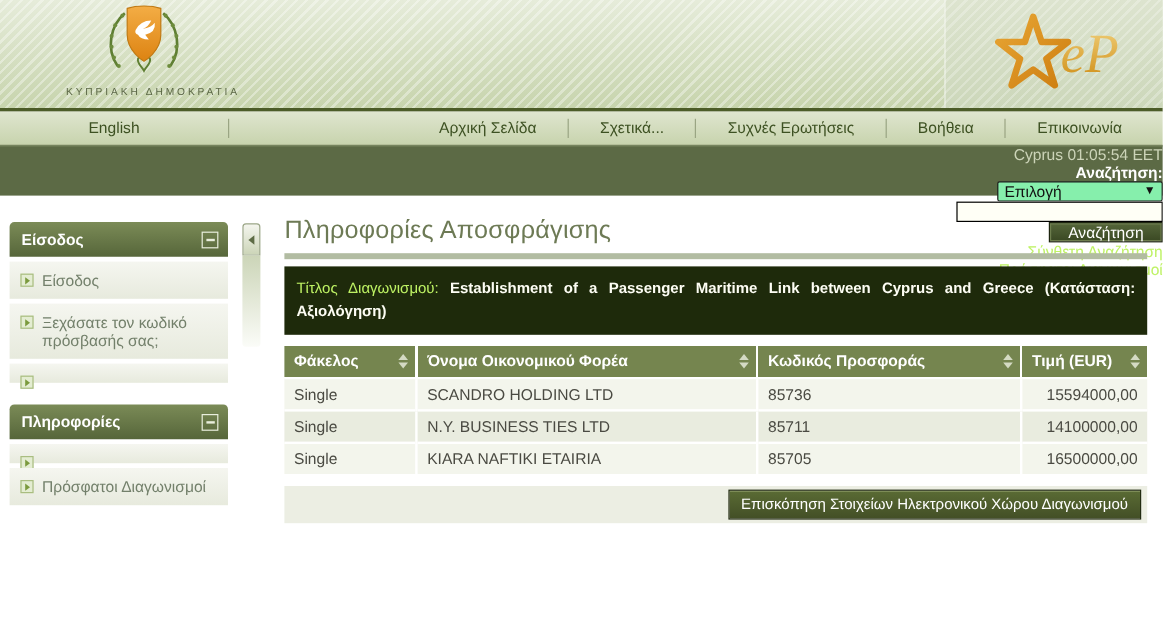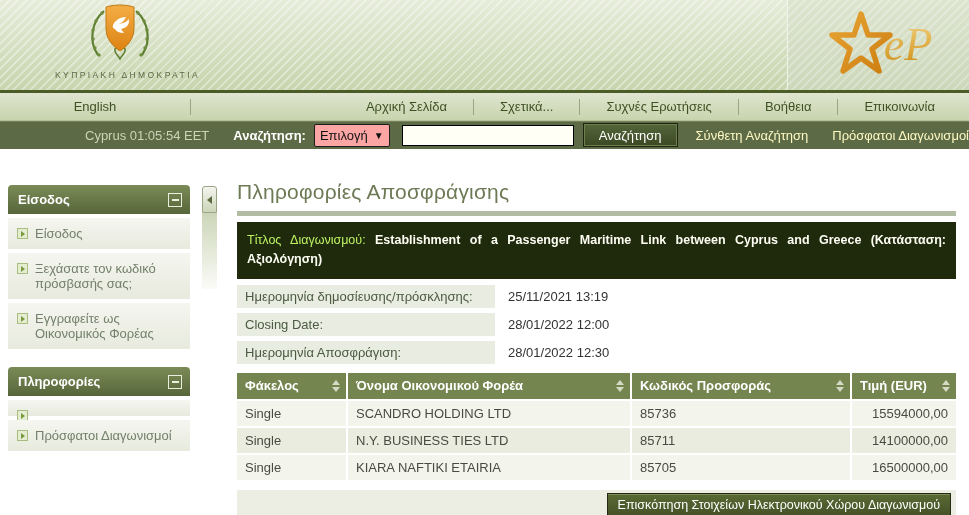--- a/index.html
+++ b/index.html
@@ -43,41 +43,42 @@
     background:linear-gradient(#dfe5cf,#c8d4ae);
     display:flex;align-items:center;font-size:13px;color:#3d5122;
     border-bottom:1px solid #b4bf99;box-sizing:border-box;
   }
   .navbar a{color:#3d5122;text-decoration:none;cursor:pointer;white-space:nowrap;}
   .nav-left{width:190px;text-align:center;}
   .vsep{width:1px;height:16px;background:#9aa583;display:inline-block;}
   .nav-right{margin-left:auto;display:flex;align-items:center;gap:26px;padding-right:34px;}
   
   .searchbar{
-    position:absolute;left:0;top:121px;width:969px;height:28px;
-    background:#5c6a45;display:flex;align-items:center;font-size:13px;
+    position:absolute;left:0;top:121px;width:969px;height:42px;
+    background:#5c6a45;display:flex;align-items:flex-end;font-size:13px;
     box-shadow:inset 0 1px 0 #76845c;
+    flex-direction:column;
   }
   .clock{color:#ccd4b8;margin-left:85px;white-space:nowrap;}
   .search-label{color:#ffffff;font-weight:bold;margin-left:24px;white-space:nowrap;}
   .select{
-    margin-left:8px;width:126px;height:21px;background:#fca5a5;border:1px solid #1c1c1c;
+    margin-left:8px;width:126px;height:21px;background:#86efac;border:1px solid #1c1c1c;
     border-radius:2px;display:flex;align-items:center;padding:0 5px;color:#111;cursor:pointer;
   }
   .select .chev{margin-left:auto;font-size:10px;color:#111;}
   .search-input{
     margin-left:12px;width:162px;height:19px;background:#fffff6;border:1px solid #000;
     font-size:13px;padding:0 4px;
   }
   .search-btn{
     margin-left:9px;height:24px;padding:0 15px;font-size:13px;color:#fff;cursor:pointer;
     background:linear-gradient(#55663a,#3a4823);border:1px solid #1d250f;
     box-shadow:inset 0 0 0 1px #6e7e4e;
   }
-  .searchbar a{color:#fef9c3;text-decoration:none;cursor:pointer;white-space:nowrap;}
+  .searchbar a{color:#bef264;text-decoration:none;cursor:pointer;white-space:nowrap;}
   .link1{margin-left:18px;}
   .link2{margin-left:24px;}
   
   .sidebar{position:absolute;left:8px;top:185px;width:182px;}
   .side-section{margin-bottom:18px;}
   .side-header{
     height:29px;line-height:29px;padding-left:10px;position:relative;
     background:linear-gradient(#7b8b57,#56663a);color:#fff;font-weight:bold;font-size:13px;
     border-radius:4px 4px 0 0;
   }
@@ -247,21 +248,20 @@
     <div class="side-item">
       <span class="bullet">
           <i></i>
         </span>
       <span>Ξεχάσατε τον κωδικό πρόσβασής σας;</span>
     </div>
     <div class="side-item">
       <span class="bullet">
           <i></i>
         </span>
-      <span>Εγγραφείτε ως Οικονομικός Φορέας</span>
     </div>
   </div>
   <div class="side-section">
     <div class="side-header">
       <span>Πληροφορίες</span>
       <span class="minus-box">
           <i></i>
         </span>
     </div>
     <div class="side-item">
@@ -288,34 +288,20 @@
 
 <div class="main">
   <h1 class="page-title">Πληροφορίες Αποσφράγισης</h1>
   <div class="title-rule"></div>
 
   <div class="tender-box">
     <span class="tender-label">Τίτλος Διαγωνισμού:</span>
     <span class="tender-title">Establishment of a Passenger Maritime Link between Cyprus and Greece (Κατάσταση: Αξιολόγηση)</span>
   </div>
 
-  <div class="info-rows">
-    <div class="info-row">
-      <div class="info-label">Ημερομηνία δημοσίευσης/πρόσκλησης:</div>
-      <div class="info-value">25/11/2021 13:19</div>
-    </div>
-    <div class="info-row">
-      <div class="info-label">Closing Date:</div>
-      <div class="info-value">28/01/2022 12:00</div>
-    </div>
-    <div class="info-row">
-      <div class="info-label">Ημερομηνία Αποσφράγιση:</div>
-      <div class="info-value">28/01/2022 12:30</div>
-    </div>
-  </div>
 
   <table class="data-table">
     <thead>
       <tr>
         <th class="col-folder">
           <span>Φάκελος</span>
           <span class="sort">
               <span class="up"></span>
               <span class="dn"></span>
             </span>

